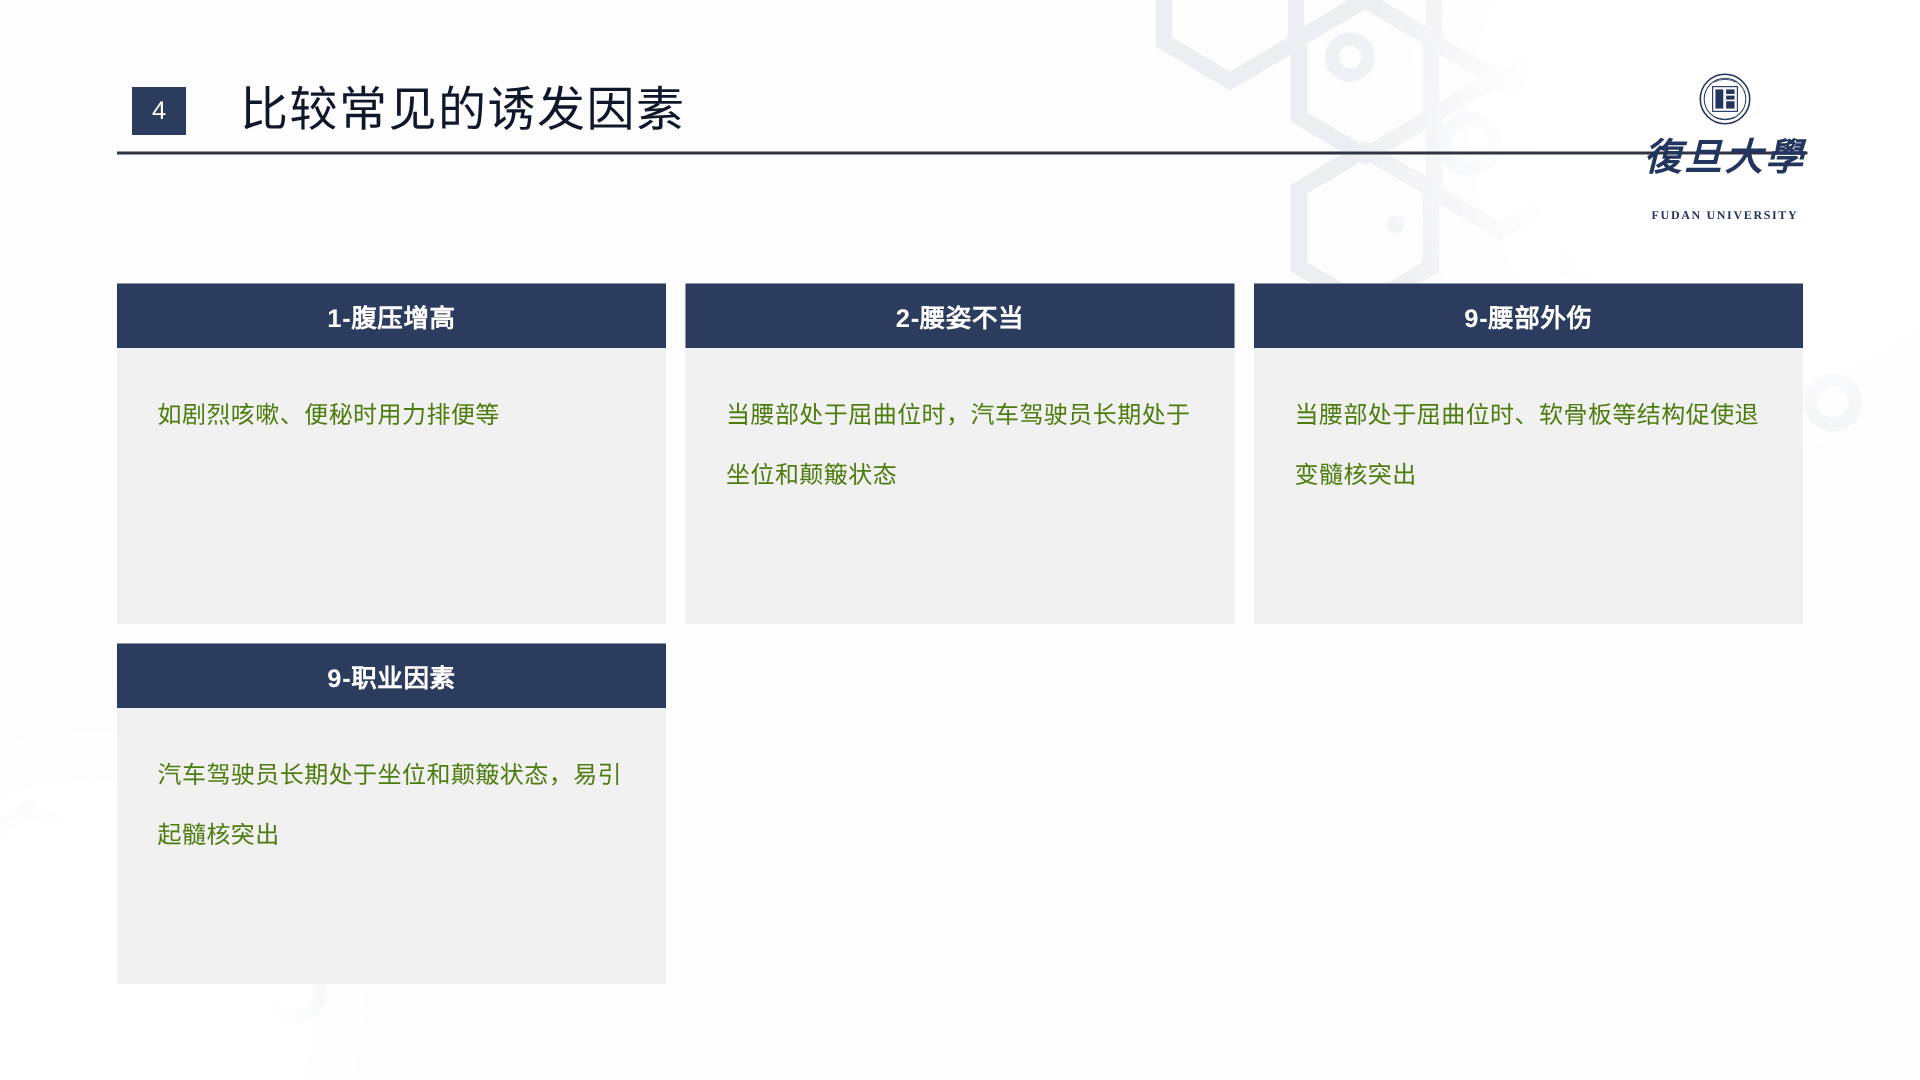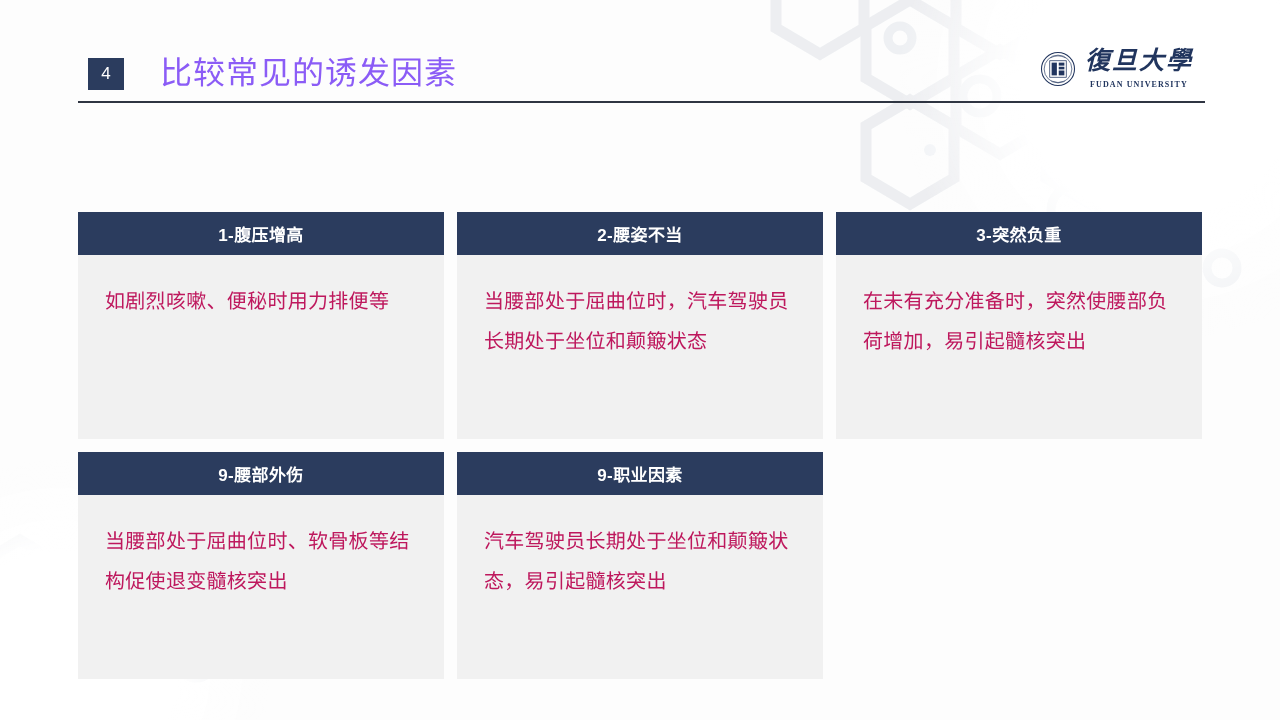--- a/index.html
+++ b/index.html
@@ -67,73 +67,74 @@
     font-size: 17px;
     line-height: 32px;
     text-align: center;
     letter-spacing: 0;
   }
   .page-title {
     position: absolute;
     left: 160px; top: 50px;
     font-size: 32px;
     line-height: 46px;
-    color: #8b5cf6;
+    color: #0f172a;
     font-weight: 400;
     letter-spacing: 1px;
     white-space: nowrap;
   }
   .divider {
     position: absolute;
     left: 78px; top: 101px;
     width: 1127px;
     height: 2px;
     background: #2f3542;
   }
 
   
   .logo {
     position: absolute;
-    right: 87px; top: 48px;
+    right: 76px; top: 48px;
     display: flex;
     align-items: center;
     gap: 9px;
+    flex-direction: column;
   }
   .logo-seal {
     width: 36px; height: 36px;
     flex: 0 0 auto;
   }
   .logo-text {
     display: flex;
     flex-direction: column;
     align-items: center;
     line-height: 1;
   }
   .logo-cn {
     font-family: "Liberation Serif", "DejaVu Serif", serif;
     font-size: 25px;
     font-style: italic;
     font-weight: 700;
     color: #21355e;
     letter-spacing: 2px;
   }
   .logo-en {
-    margin-top: 8px;
+    margin-top: 22px;
     font-family: "Liberation Serif", "DejaVu Serif", serif;
     font-size: 8px;
     font-weight: 700;
     color: #21355e;
     letter-spacing: 1.1px;
     white-space: nowrap;
   }
 
   
   .cards {
     position: absolute;
-    left: 78px; top: 212px;
+    left: 78px; top: 189px;
     width: 1127px;
     display: grid;
     grid-template-columns: 366px 366px 366px;
     grid-auto-rows: 227px;
     column-gap: 14px;
     row-gap: 22px;
     gap: 13px;
   }
   .card {
     display: flex;
@@ -150,23 +151,23 @@
     font-size: 17px;
     font-weight: 700;
     letter-spacing: 0.4px;
     display: flex;
     align-items: center;
     justify-content: center;
   }
   .card-body {
     flex: 1 1 auto;
     padding: 26px 26px 0 27px;
-    font-size: 20px;
+    font-size: 16px;
     line-height: 40px;
-    color: #be185d;
+    color: #4d7c0f;
     letter-spacing: 0.3px;
   }
 </style>
 </head>
 <body>
 
 <div class="slide">
 
   <div class="bg-pattern">
     <svg viewBox="0 0 1280 720" xmlns="http://www.w3.org/2000/svg" aria-hidden="true">
@@ -245,24 +246,20 @@
     <div class="card">
       <div class="card-header">1-腹压增高</div>
       <div class="card-body">如剧烈咳嗽、便秘时用力排便等</div>
     </div>
 
     <div class="card">
       <div class="card-header">2-腰姿不当</div>
       <div class="card-body">当腰部处于屈曲位时，汽车驾驶员长期处于坐位和颠簸状态</div>
     </div>
 
-    <div class="card">
-      <div class="card-header">3-突然负重</div>
-      <div class="card-body">在未有充分准备时，突然使腰部负荷增加，易引起髓核突出</div>
-    </div>
 
     <div class="card">
       <div class="card-header">9-腰部外伤</div>
       <div class="card-body">当腰部处于屈曲位时、软骨板等结构促使退变髓核突出</div>
     </div>
 
     <div class="card">
       <div class="card-header">9-职业因素</div>
       <div class="card-body">汽车驾驶员长期处于坐位和颠簸状态，易引起髓核突出</div>
     </div>

